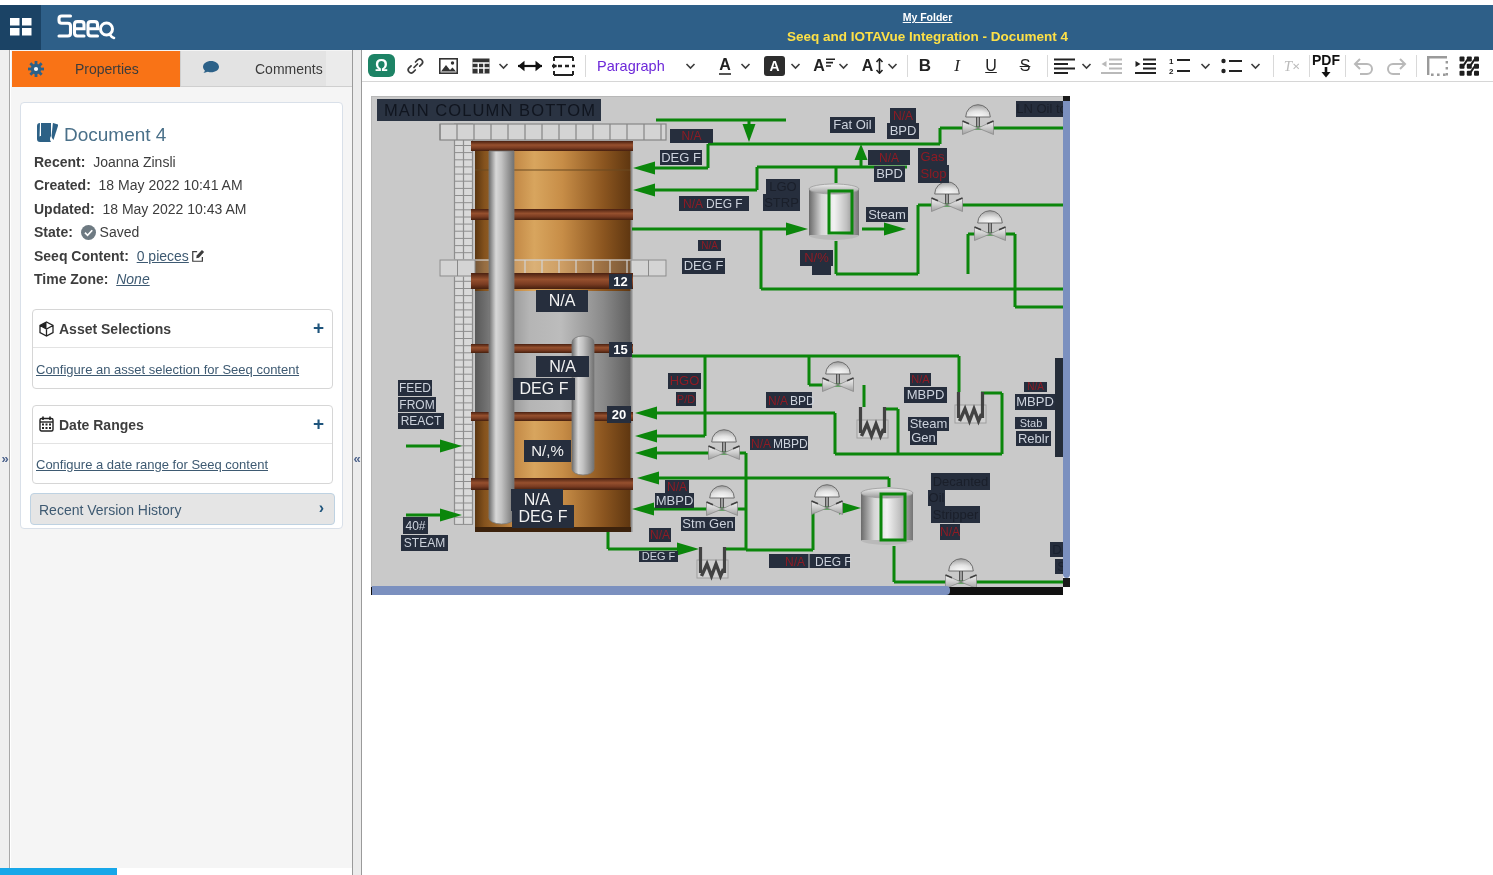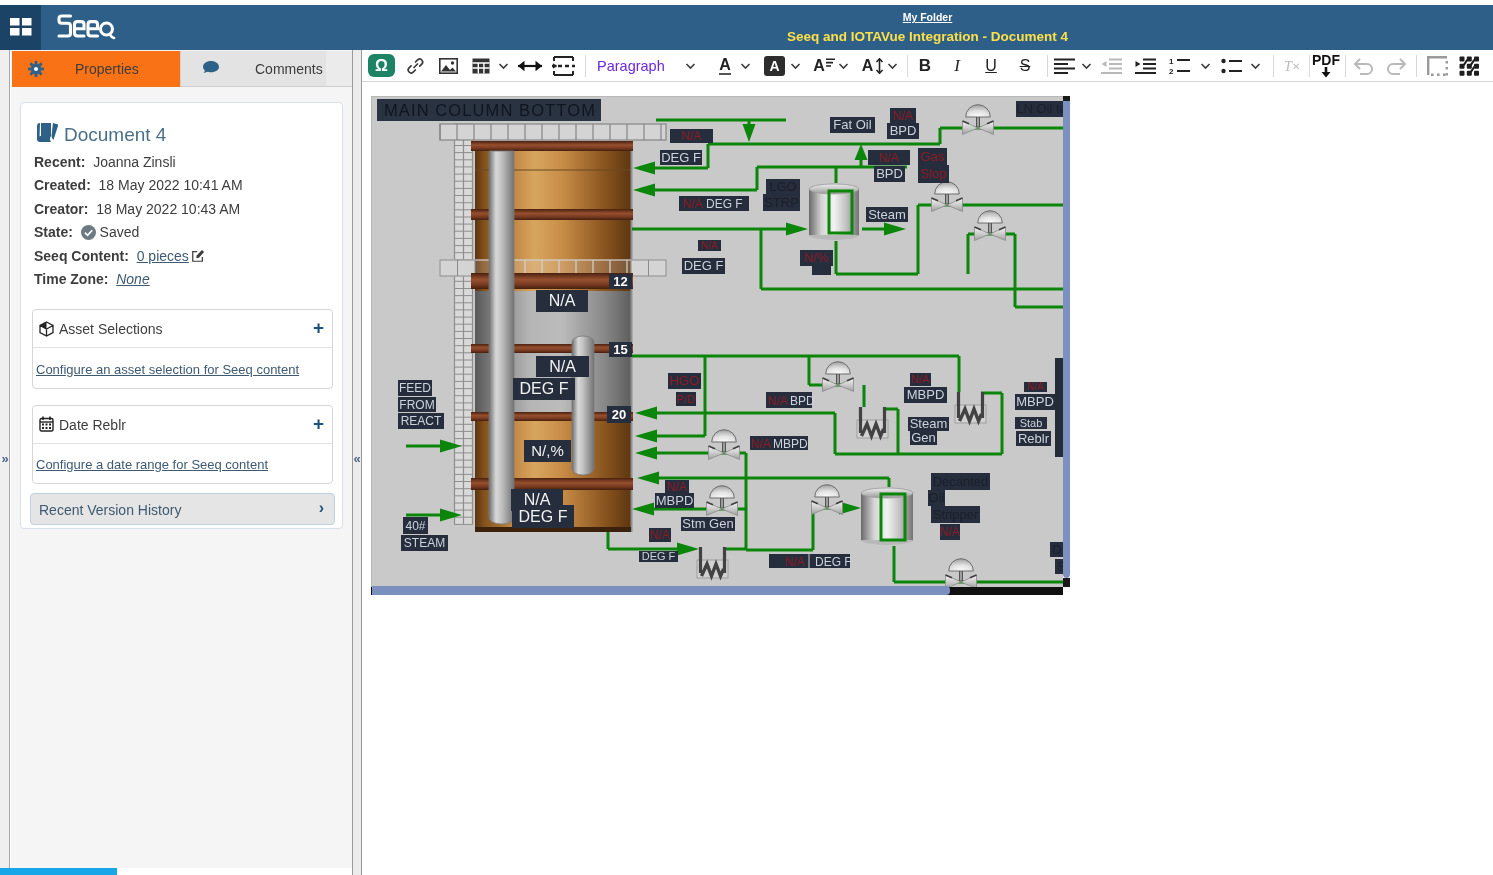--- a/index.html
+++ b/index.html
@@ -20,21 +20,21 @@
   #tabcomm { left:169px; width:146px; background:#e3e3e3; border-left:1px solid #cfcfcf; border-bottom:1px solid #cfcfcf;}
   #tabrest { position:absolute; top:1px; left:315px; width:26px; height:36px; background:#ebebeb; border-bottom:1px solid #cfcfcf;}
   .tabicon { position:absolute; top:10px; }
   .tablbl { position:absolute; top:10px; }
   #card { position:absolute; left:9px; top:52px; width:323px; height:427px; background:#fff; border:1px solid #d9e0e9; border-radius:4px; }
   #doc4 { position:absolute; left:43px; top:21px; font-size:19px; color:#4a7089; }
   .row { position:absolute; left:13px; font-size:14px; color:#3d3d3d; white-space:nowrap; }
   .row b { font-weight:bold; }
   .subcard { position:absolute; left:11px; width:301px; background:#fff; border:1px solid #d6d6d6; border-radius:4px; }
   .subhead { position:absolute; left:0; top:0; width:100%; height:38px; border-bottom:1px solid #e3e3e3; }
-  .subttl { position:absolute; left:26px; top:11px; font-size:14px; color:#3e3e3e; }
+  .subttl { position:absolute; left:26px; top:11px; font-size:14px; color:#3e3e3e;font-weight:bold; }
   .plus { position:absolute; right:8px; top:7px; font-size:19px; font-weight:bold; color:#1e547c; }
   .cfglink { position:absolute; left:3px; font-size:13px; color:#3e5a72; text-decoration:underline; white-space:nowrap; }
   #rvh { position:absolute; left:9px; top:390px; width:305px; height:32px; background:#e5e5e5; border:1px solid #bed2e2; border-radius:4px; }
   #rvh span { position:absolute; left:8px; top:8px; font-size:14px; color:#3e5a72; }
   #rvh .chev { position:absolute; right:10px; top:5px; font-size:16px; font-weight:bold; color:#1e547c; }
   #progress { position:absolute; left:0; top:868px; width:117px; height:7px; background:#17a7e9; }
   #toolbar { position:absolute; left:362px; top:50px; width:1131px; height:32px; background:#fff; border-bottom:1px solid #d6d6d6; }
   .tbi { position:absolute; top:0px; height:32px; display:flex; align-items:center; justify-content:center; }
   .tsep { position:absolute; top:5px; width:1px; height:22px; background:#d9d9d9; }
   #docarea { position:absolute; left:362px; top:82px; width:1131px; height:793px; background:#fff; }
@@ -94,21 +94,21 @@
   <div id="tabrest"></div>
   <div id="card">
     <svg style="position:absolute;left:15px;top:20px" width="22" height="19" viewBox="0 0 22 19" fill="#2d6186">
       <path d="M4 0 Q1 0 1 3 V16 Q1 19 4 19 H15 Q14 17.5 14 16 Q14 14.5 15 13 H4.5 Q3.5 13 3.5 14 V15"></path>
       <path d="M5 0 H15 V13 H5 Z"></path>
       <path d="M16.5 0 L22 1.5 L18 17 Q16 15.5 15.8 13 L16.5 0 Z" transform="rotate(3 18 8)"></path>
     </svg>
     <div id="doc4">Document 4</div>
     <div class="row" style="top:51px"><b>Recent:</b>&nbsp; Joanna Zinsli</div>
     <div class="row" style="top:74px"><b>Created:</b>&nbsp; 18 May 2022 10:41 AM</div>
-    <div class="row" style="top:98px"><b>Creator:</b>&nbsp; 18 May 2022 10:43 AM</div>
+    <div class="row" style="top:98px"><b>Updated:</b>&nbsp; 18 May 2022 10:43 AM</div>
     <div class="row" style="top:121px"><b>State:</b>&nbsp; <svg width="15" height="15" viewBox="0 0 16 16" style="vertical-align:-3px">
           <circle cx="8" cy="8" r="8" fill="#6e7a82"></circle>
           <path d="M4.2 8.2 L7 11 L12 5.6" stroke="#fff" stroke-width="1.8" fill="none"></path>
         </svg> Saved</div>
     <div class="row" style="top:145px"><b>Seeq Content:</b>&nbsp; <span style="text-decoration:underline;color:#3e5a72">0 pieces</span><svg width="14" height="14" viewBox="0 0 16 16" style="vertical-align:-2px;margin-left:2px" fill="none" stroke="#3d3d3d" stroke-width="1.4">
           <path d="M13 9 V14 H2 V3 H7"></path>
           <path d="M9 10 L15 3.5 L12.5 1 L6.5 7.5 L6 10.5 Z" fill="#3d3d3d" stroke="none"></path>
         </svg></div>
     <div class="row" style="top:168px"><b>Time Zone:</b>&nbsp; <span style="text-decoration:underline;font-style:italic;color:#3e5a72">None</span></div>
     <div class="subcard" style="top:206px;height:80px">
@@ -130,21 +130,21 @@
             <path d="M4 0.5 V4 M11 0.5 V4" stroke="#222" stroke-width="1.6"></path>
             <g fill="#222">
               <rect x="3" y="7.5" width="2" height="2"></rect>
               <rect x="6.5" y="7.5" width="2" height="2"></rect>
               <rect x="10" y="7.5" width="2" height="2"></rect>
               <rect x="3" y="11" width="2" height="2"></rect>
               <rect x="6.5" y="11" width="2" height="2"></rect>
               <rect x="10" y="11" width="2" height="2"></rect>
             </g>
           </svg>
-        <div class="subttl">Date Reblr</div>
+        <div class="subttl">Date Ranges</div>
         <div class="plus">+</div>
       </div>
       <div class="cfglink" style="top:51px">Configure a date range for Seeq content</div>
     </div>
     <div id="rvh">
         <span>Recent Version History</span>
         <div class="chev">›</div>
       </div>
   </div>
 </div>

